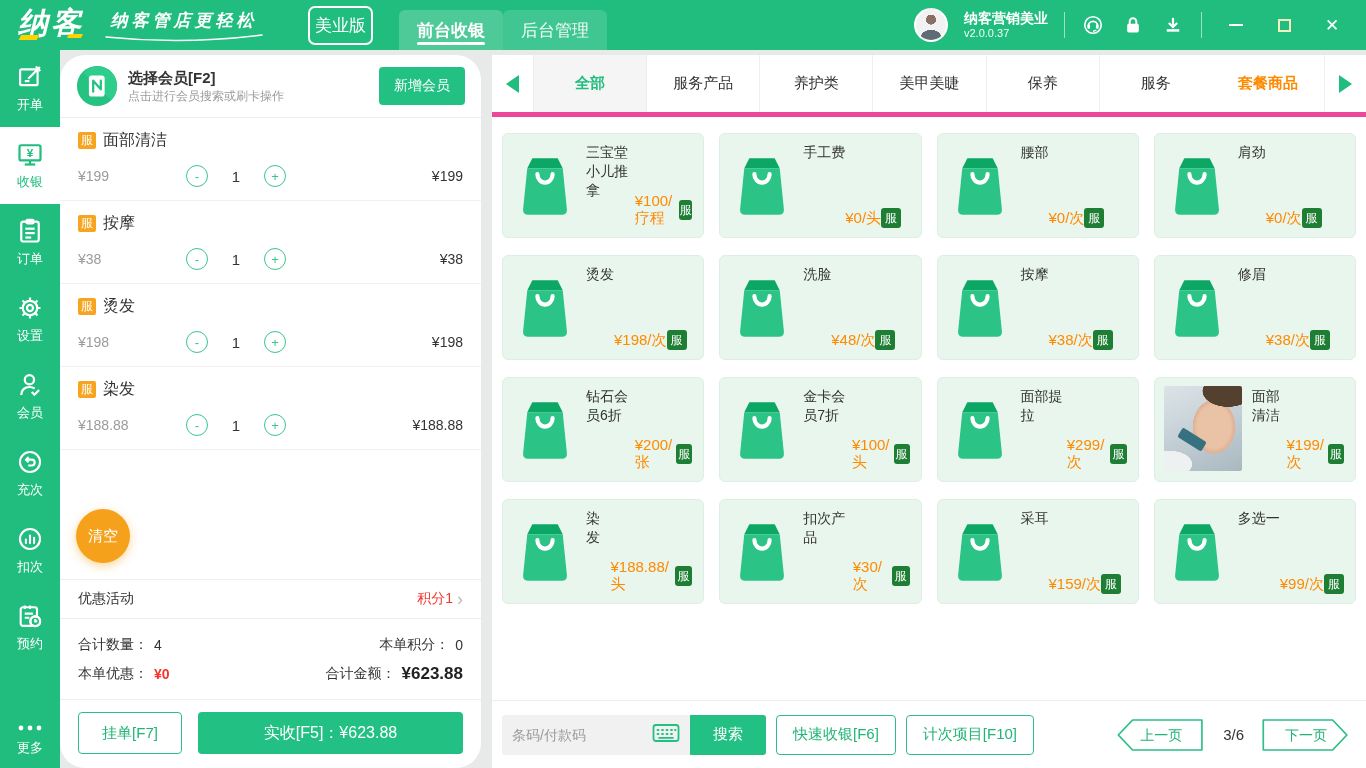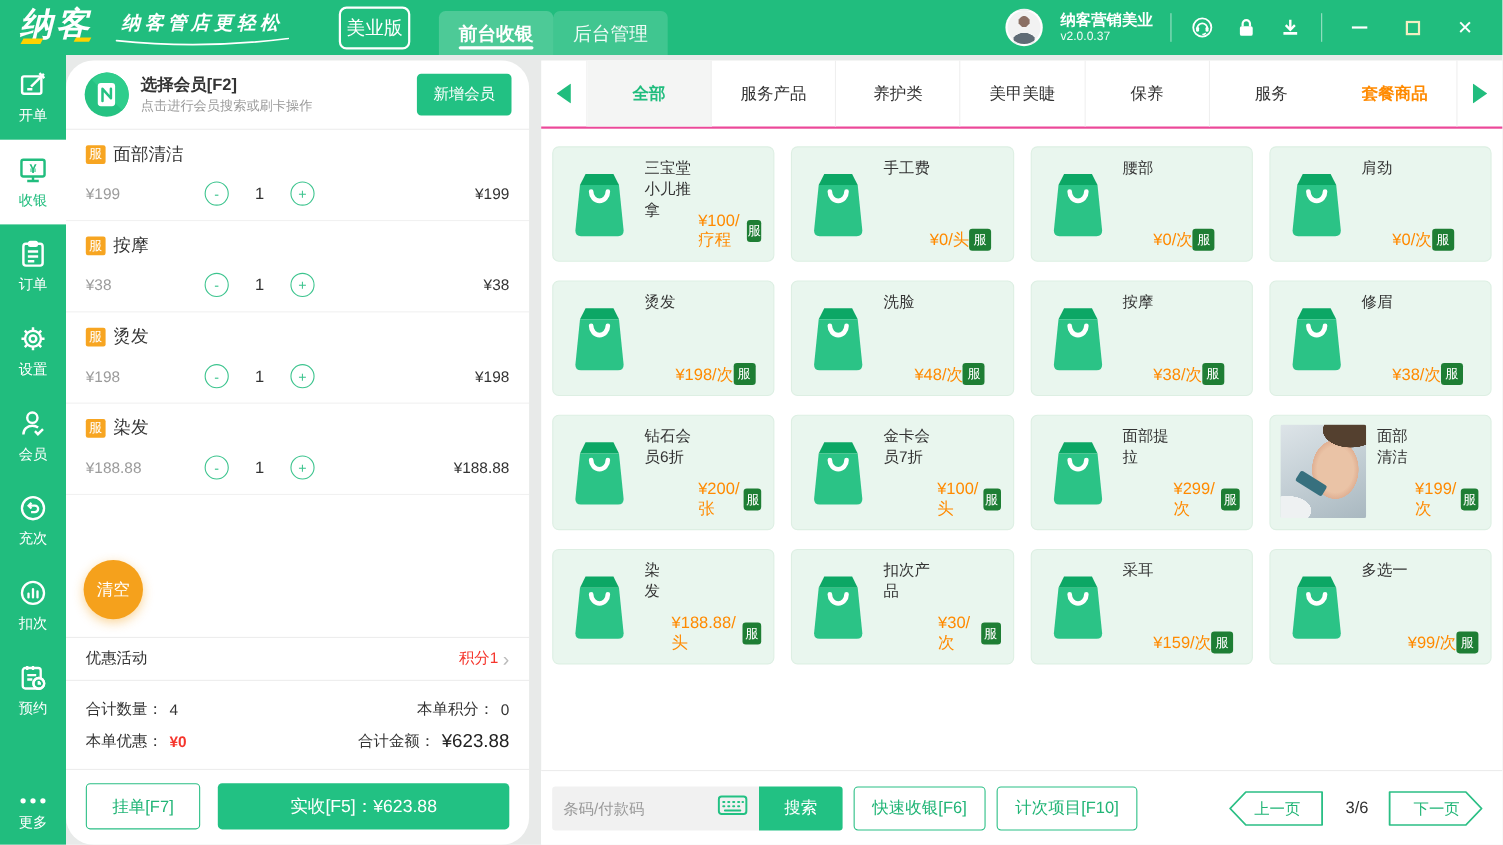--- a/index.html
+++ b/index.html
@@ -66,29 +66,29 @@
 
   .promo-row { display:flex; align-items:center; padding:0 18px; height:40px; border-top:1px solid #ededed; border-bottom:1px solid #ededed; cursor:pointer; }
   .promo-label { font-size:14px; color:#333; }
   .promo-value { margin-left:auto; font-size:14px; color:#f5352c; }
   .promo-arrow { color:#bbb; font-size:18px; margin-left:4px; line-height:1; }
 
   .summary { padding:12px 18px 10px; }
   .sum-row { display:flex; align-items:center; justify-content:space-between; padding:5px 0; font-size:14px; color:#333; }
   .sum-pair { display:flex; align-items:center; gap:6px; }
   .sum-red { color:#f5352c; font-weight:bold; }
-  .sum-total { font-size:17px; font-weight:normal; color:#222; }
+  .sum-total { font-size:17px; font-weight:bold; color:#222; }
 
   .pay-bar { border-top:1px solid #ededed; display:flex; align-items:center; gap:16px; padding:12px 18px 14px; }
   .hold-btn { width:104px; height:42px; background:#fff; border:1px solid #2bbf85; color:#21b576; font-size:15px; border-radius:4px; cursor:pointer; }
   .pay-btn { flex:1; height:42px; background:#22c183; border:none; color:#fff; font-size:16px; border-radius:4px; cursor:pointer; }
 
   
   .right-panel { position:absolute; top:55px; left:492px; right:0; bottom:0; display:flex; flex-direction:column; background:#fff; }
-  .cat-bar { height:62px; display:flex; align-items:stretch; border-bottom:2px solid #ec4899; flex:none; }
+  .cat-bar { height:62px; display:flex; align-items:stretch; border-bottom:5px solid #ec4899; flex:none; }
   .cat-arrow { width:42px; display:flex; align-items:center; justify-content:center; cursor:pointer; }
   .cat-arrow.left { border-right:1px solid #efefef; }
   .cat-arrow.right { border-left:1px solid #efefef; }
   .cat-tab { flex:1; display:flex; align-items:center; justify-content:center; font-size:15px; color:#333; border-right:1px solid #efefef; cursor:pointer; white-space:nowrap; padding:0 8px; }
   .cat-tab.active { background:#f4f5f4; color:#21bd7e; font-weight:bold; }
   .cat-tab.highlight { color:#ff8a00; font-weight:bold; border-right:none; }
   .cat-tab.no-sep { border-right:none; }
 
   .products { flex:1; display:grid; grid-template-columns:repeat(4,1fr); grid-auto-rows:105px; gap:17px 15px; padding:16px 10px 0; align-content:start; }
   .card { background:#e9f6ee; border:1px solid #ddefe3; border-radius:6px; padding:9px 11px; display:flex; gap:10px; cursor:pointer; }

